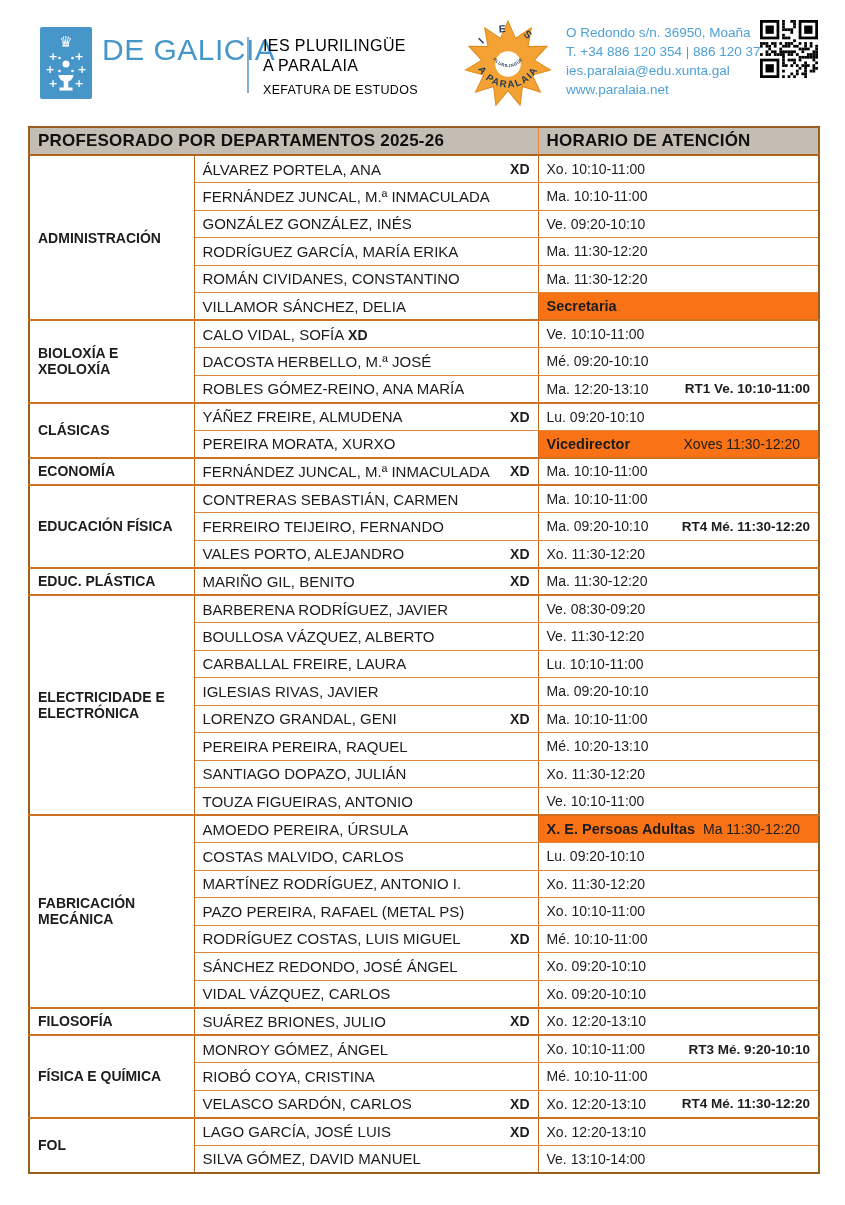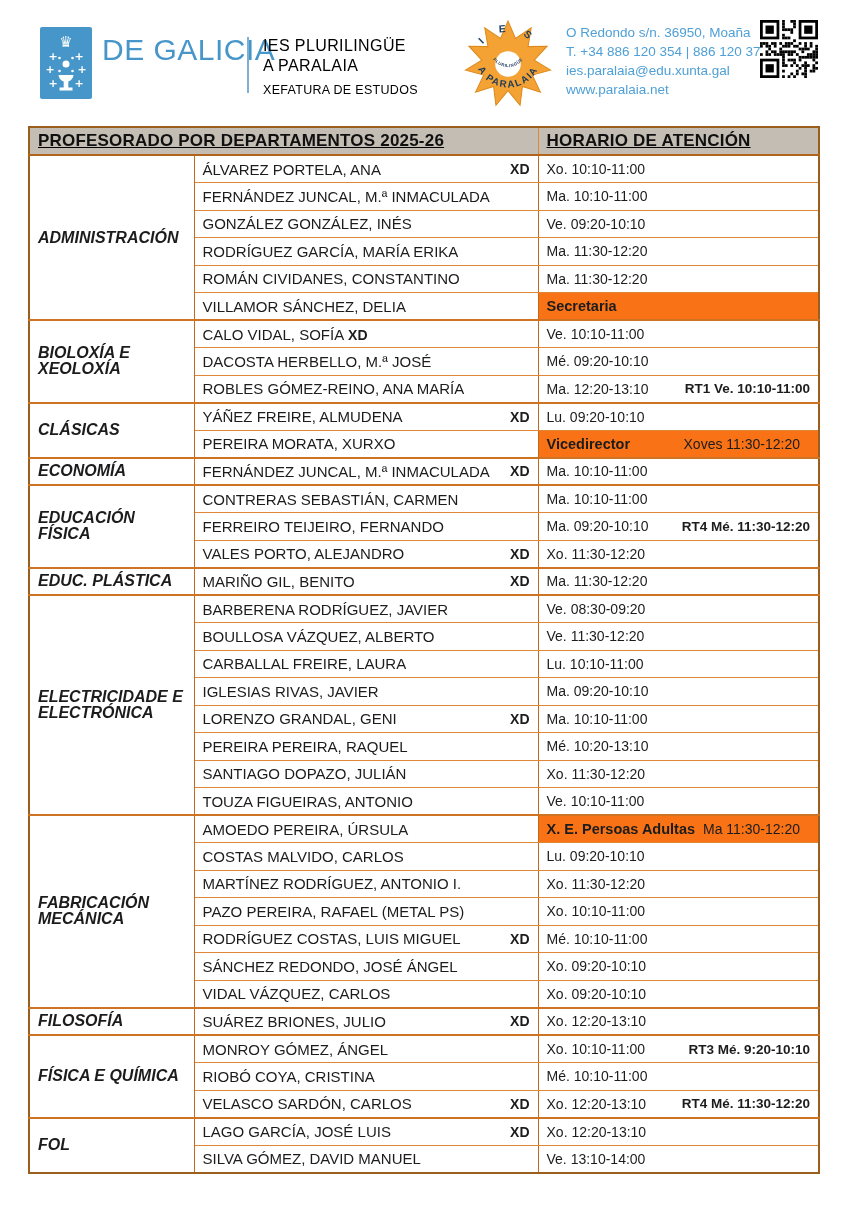--- a/index.html
+++ b/index.html
@@ -18,25 +18,25 @@
   .contact{position:absolute;left:566px;top:23px;color:#4FA0D6;font-size:13.5px;line-height:19px;}
   .qr{position:absolute;left:760px;top:20px;width:58px;height:58px;}
 
   
   table.roster{position:absolute;left:28px;top:126px;width:790px;
                border-collapse:collapse;table-layout:fixed;
                border:2.5px solid #9C5E1C;}
   .roster td{border:1px solid #DF8736;padding:0 8px;font-size:15px;color:#1c1c1c;
              vertical-align:middle;white-space:nowrap;overflow:hidden;}
   .roster tr{height:27.5px;}
-  .roster tr.thead{height:28px;text-decoration:underline;}
+  .roster tr.thead{height:28px;}
   .roster tr.thead td{background:#C3BDB3;font-weight:bold;font-size:17px;color:#101010;
                       border-bottom:2.2px solid #B1641C;letter-spacing:.2px;}
-  .roster td.dept{font-weight:bold;font-size:16px;line-height:16px;white-space:normal;
-                  border-right:1.5px solid #C06A1E;font-style:italic;}
+  .roster td.dept{font-weight:bold;font-size:14px;line-height:16px;white-space:normal;
+                  border-right:1.5px solid #C06A1E;}
   .roster tr.dstart td{border-top:2.2px solid #CE7322;}
   .roster td.name{border-right:1.5px solid #C06A1E;}
   .inner{display:flex;justify-content:space-between;align-items:center;}
   .xd{font-weight:bold;font-size:14px;}
   .xd-inline{font-weight:bold;font-size:14px;}
   .sched-main{font-size:14px;}
   .sched-extra{font-weight:bold;font-size:13.5px;}
   td.hl{background:#f97316;}
   .role{font-weight:bold;font-size:14.5px;}
   .role-extra{font-size:14px;padding-right:10px;}

